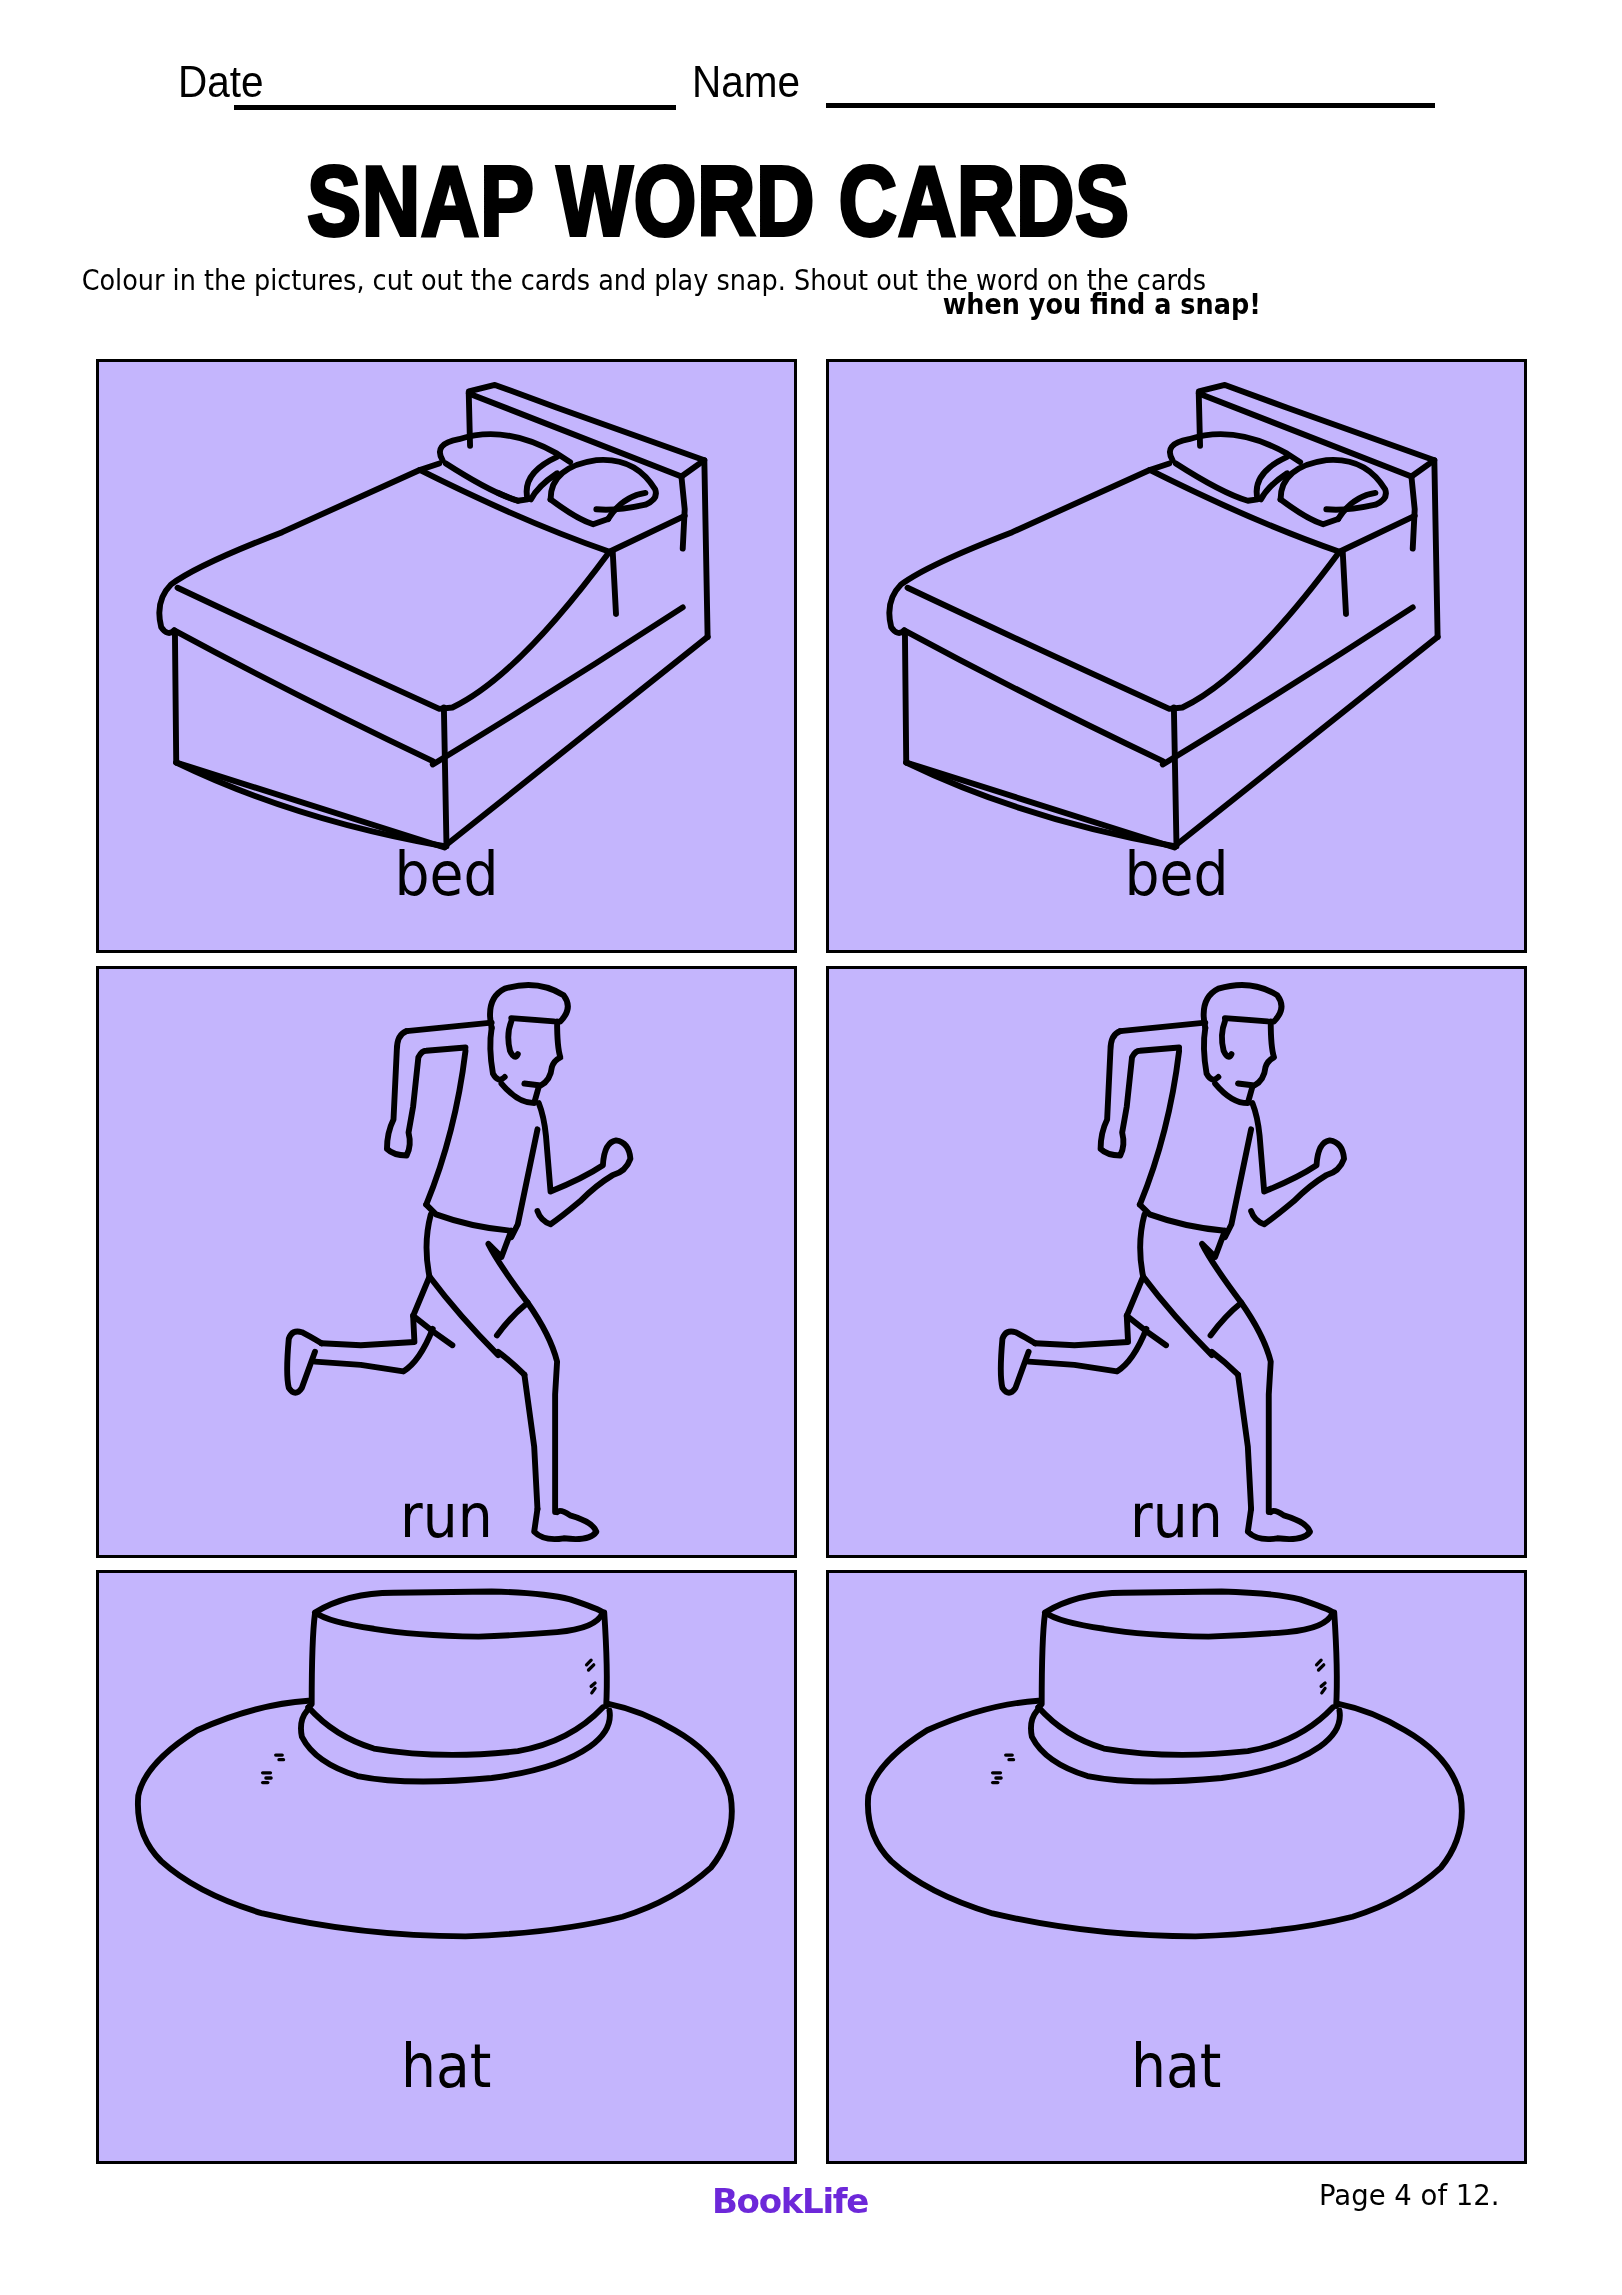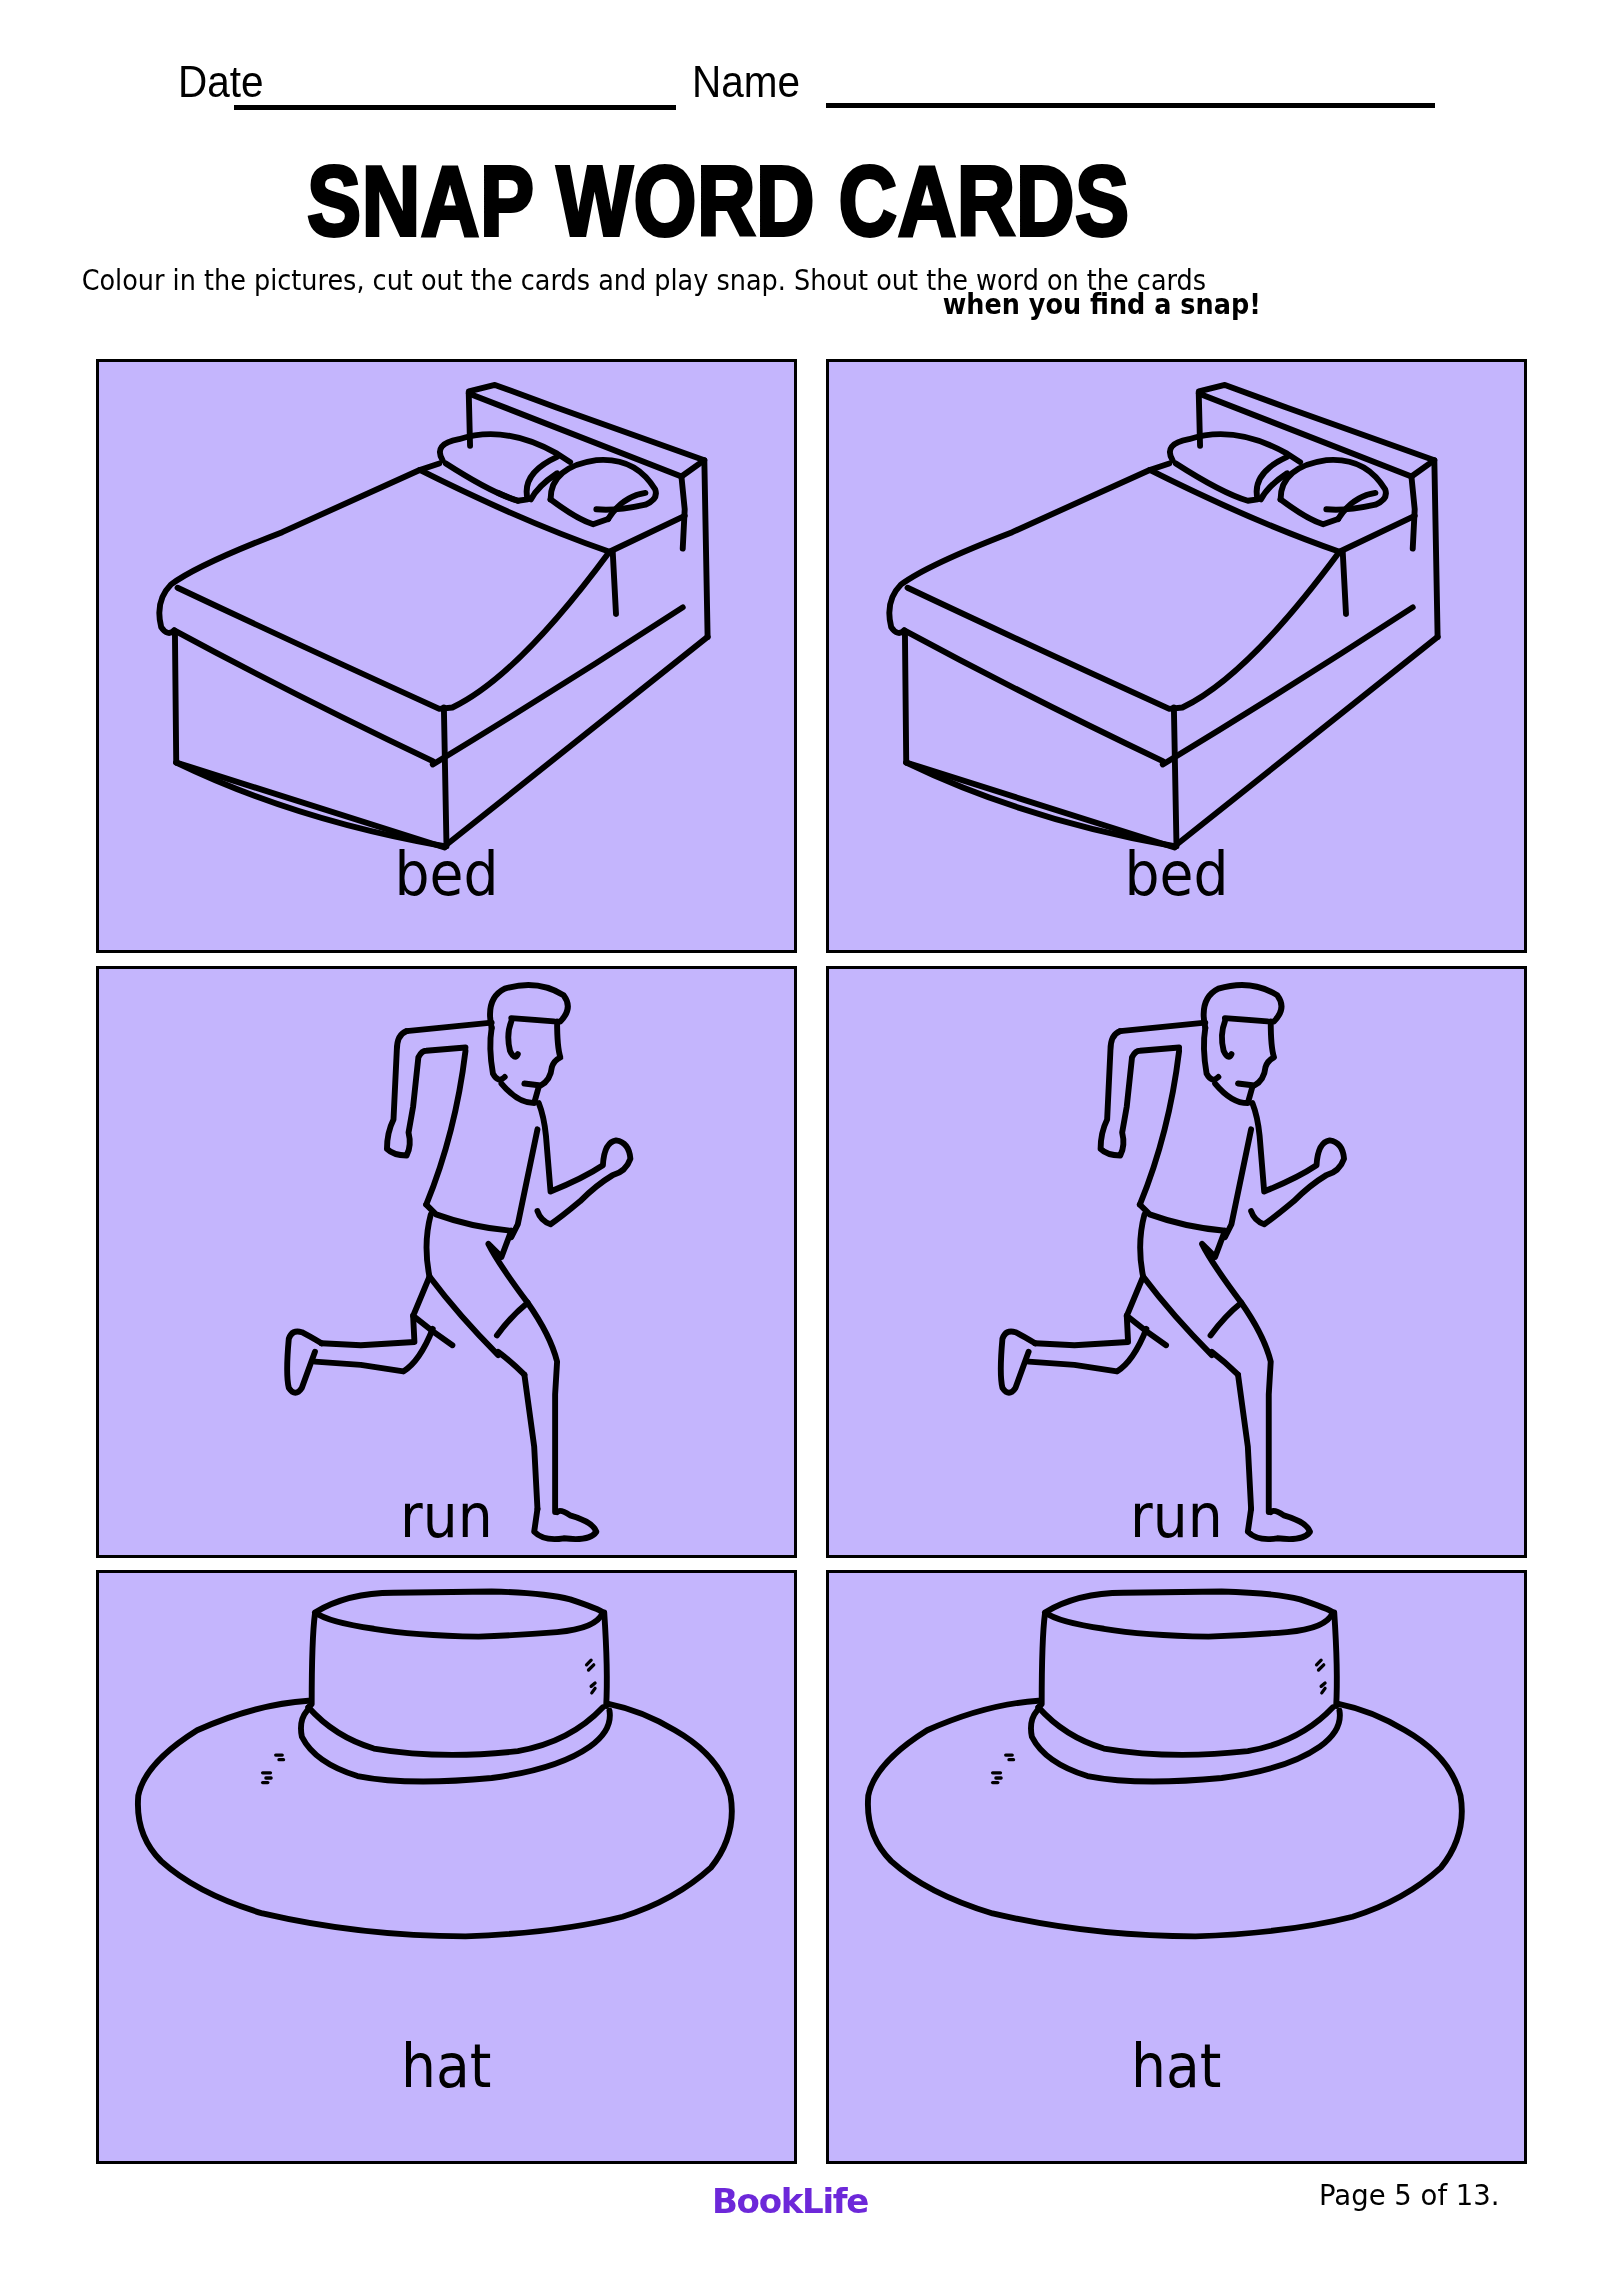--- a/index.html
+++ b/index.html
@@ -208,14 +208,14 @@
         <path d="M275,285 L282,285"></path>
       <path d="M250,305 L262,305"></path>
         <path d="M255,313 L263,313"></path>
         <path d="M250,320 L258,320"></path>
     </g>
   </svg>
   <div class="word" style="top:463px;"><span>hat</span></div>
 </div>
 
 <div class="abs footer-brand" style="left:712px; top:2184px;">BookLife</div>
-<div class="abs footer-page" style="left:1319px; top:2182px;">Page 5 of 13.</div>
+<div class="abs footer-page" style="left:1319px; top:2182px;">Page 4 of 12.</div>
 
 
 </body></html>

